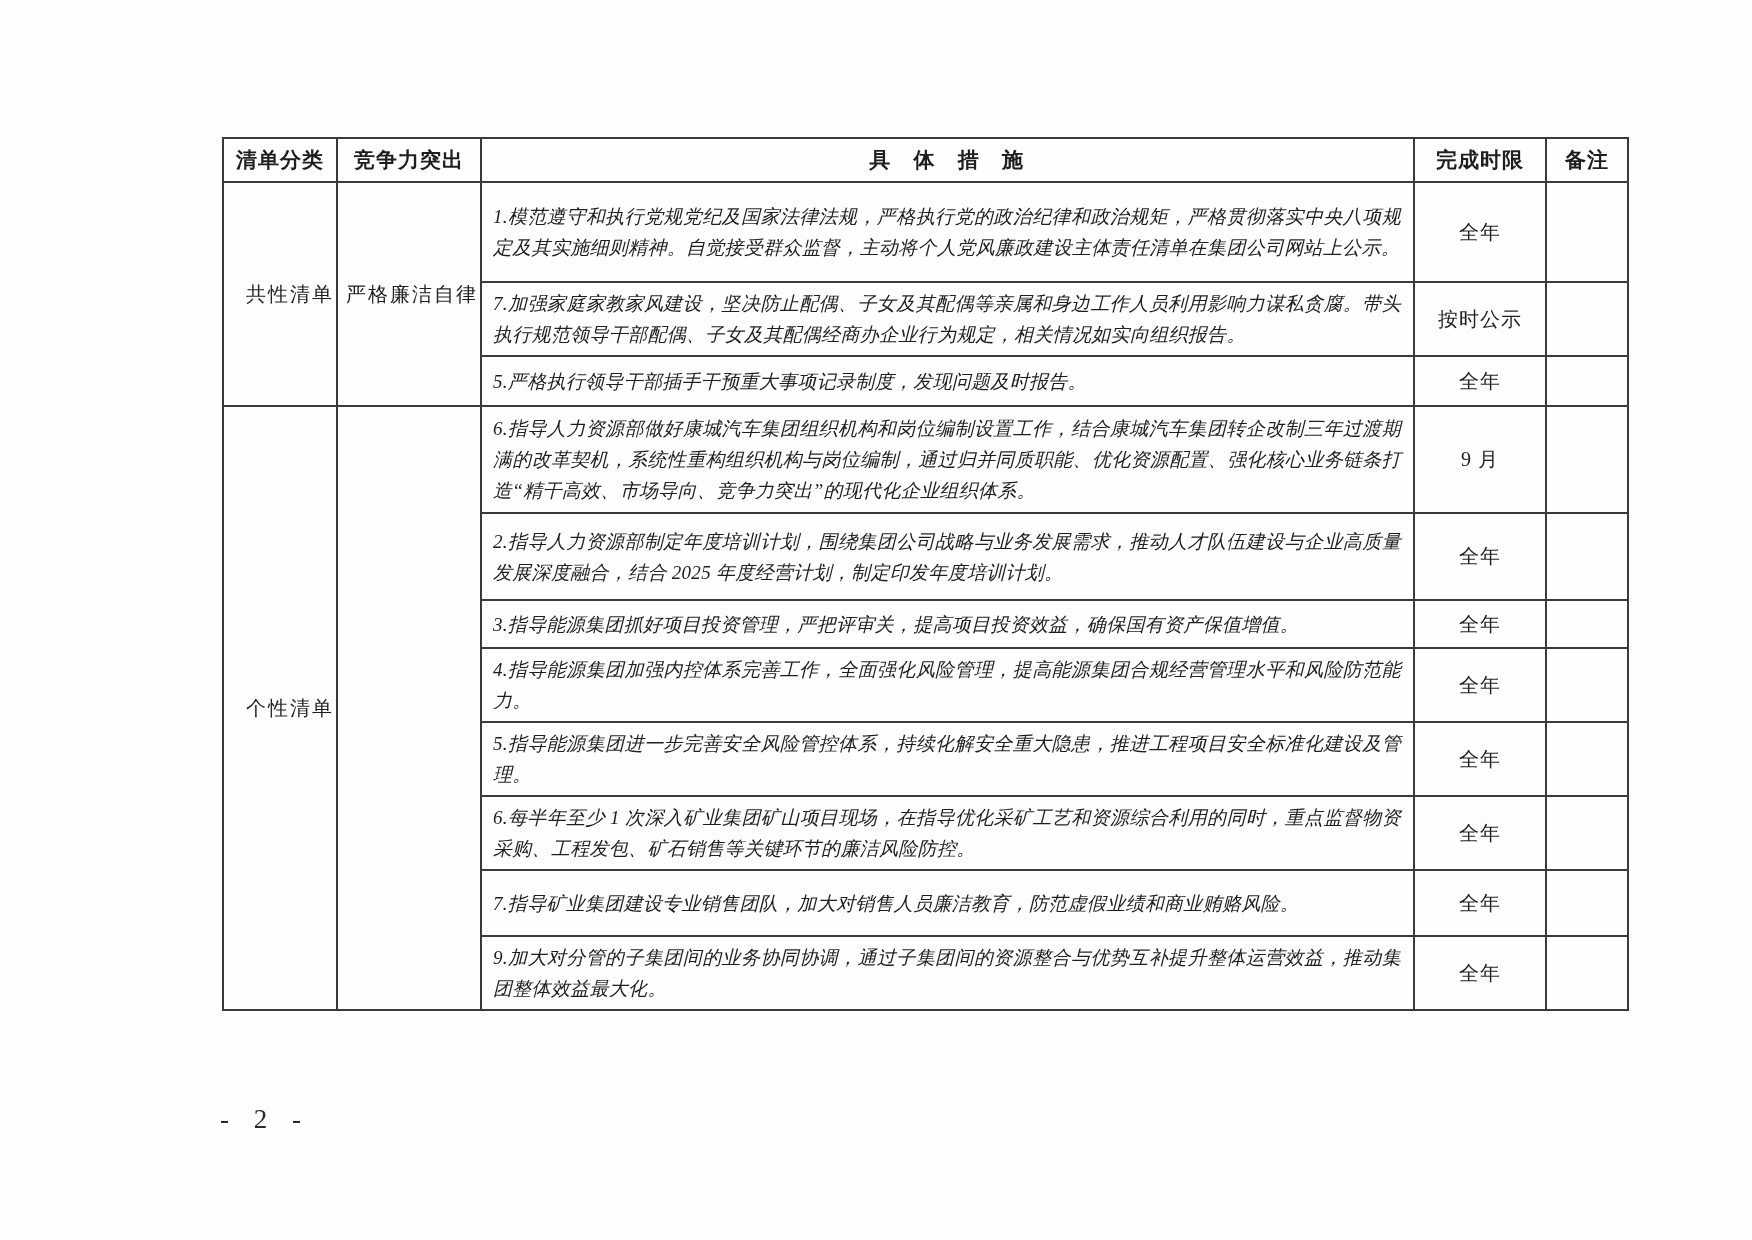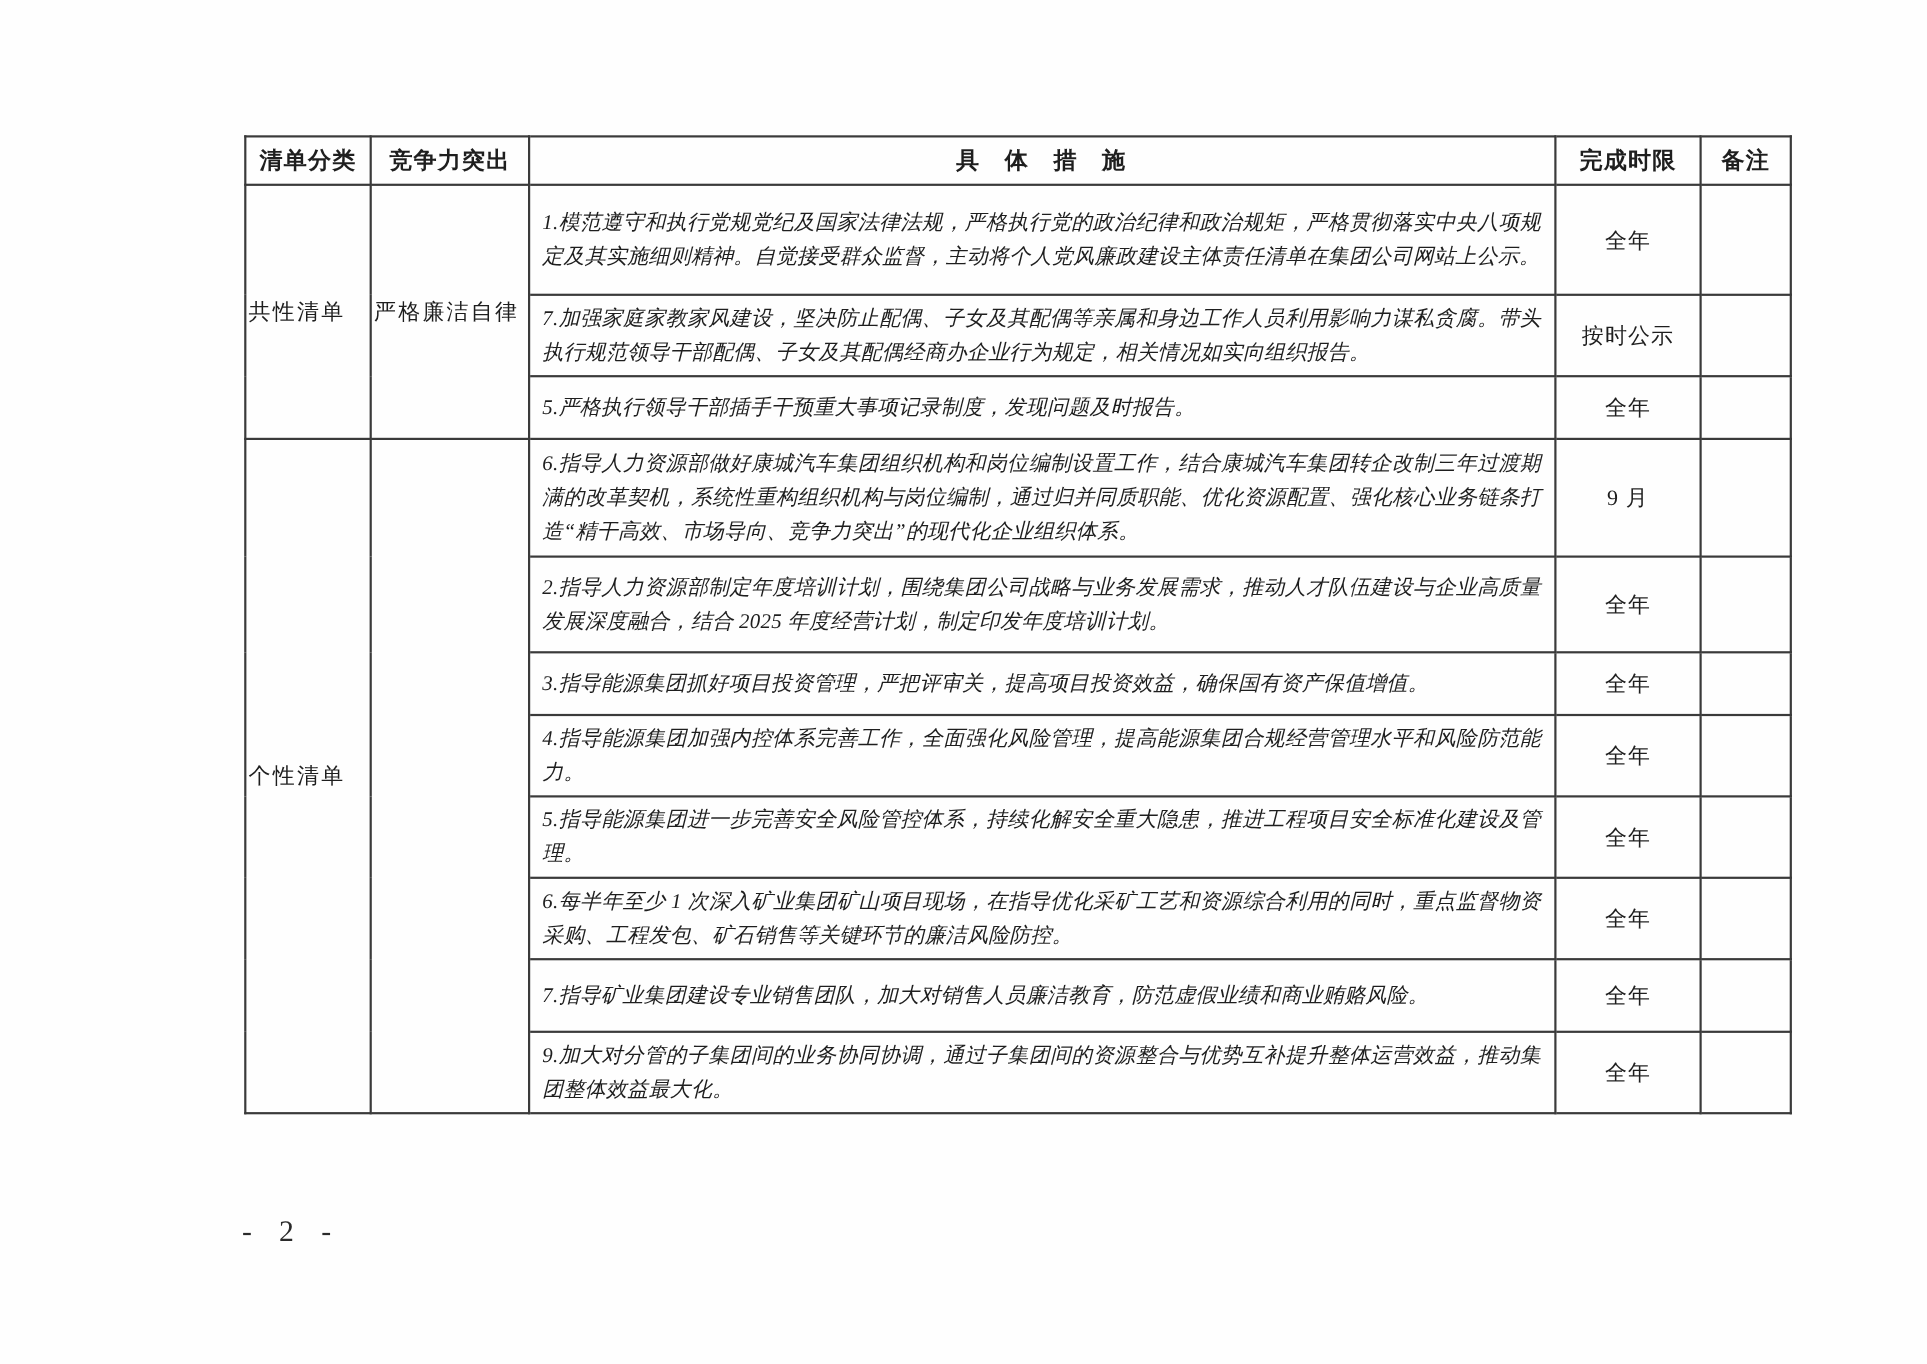--- a/index.html
+++ b/index.html
@@ -14,21 +14,21 @@
   .page {
     position: relative;
     width: 1752px;
     height: 1240px;
     background: #fefefe;
     overflow: hidden;
   }
   table.doc-table {
     position: absolute;
     left: 222px;
-    top: 123px;
+    top: 137px;
     width: 1405px;
     border-collapse: collapse;
     table-layout: fixed;
   }
   table.doc-table th,
   table.doc-table td {
     border: 2px solid #3a3a3a;
     box-sizing: border-box;
     overflow: hidden;
   }
@@ -39,41 +39,41 @@
     vertical-align: middle;
     letter-spacing: 1px;
     padding: 2px;
   }
   th.hdr-measures {
     word-spacing: 12px;
     letter-spacing: 3px;
   }
   td.cat {
     font-size: 20px;
-    text-align: left;
+    text-align: right;
     vertical-align: middle;
     letter-spacing: 2px;
     padding: 2px;
     border-radius: 14px;
   }
   td.measure {
     font-size: 19px;
     line-height: 31px;
     text-align: justify;
     vertical-align: middle;
     padding: 5px 12px 5px 11px;
     letter-spacing: 0.3px;
     font-style: italic;
   }
   td.deadline {
     font-size: 20px;
     text-align: center;
     vertical-align: middle;
     letter-spacing: 1px;
-    padding: 14px;
+    padding: 2px;
   }
   td.remark {
     padding: 2px;
   }
   .page-number {
     position: absolute;
     left: 220px;
     top: 1104px;
     font-size: 27px;
     letter-spacing: 9px;

